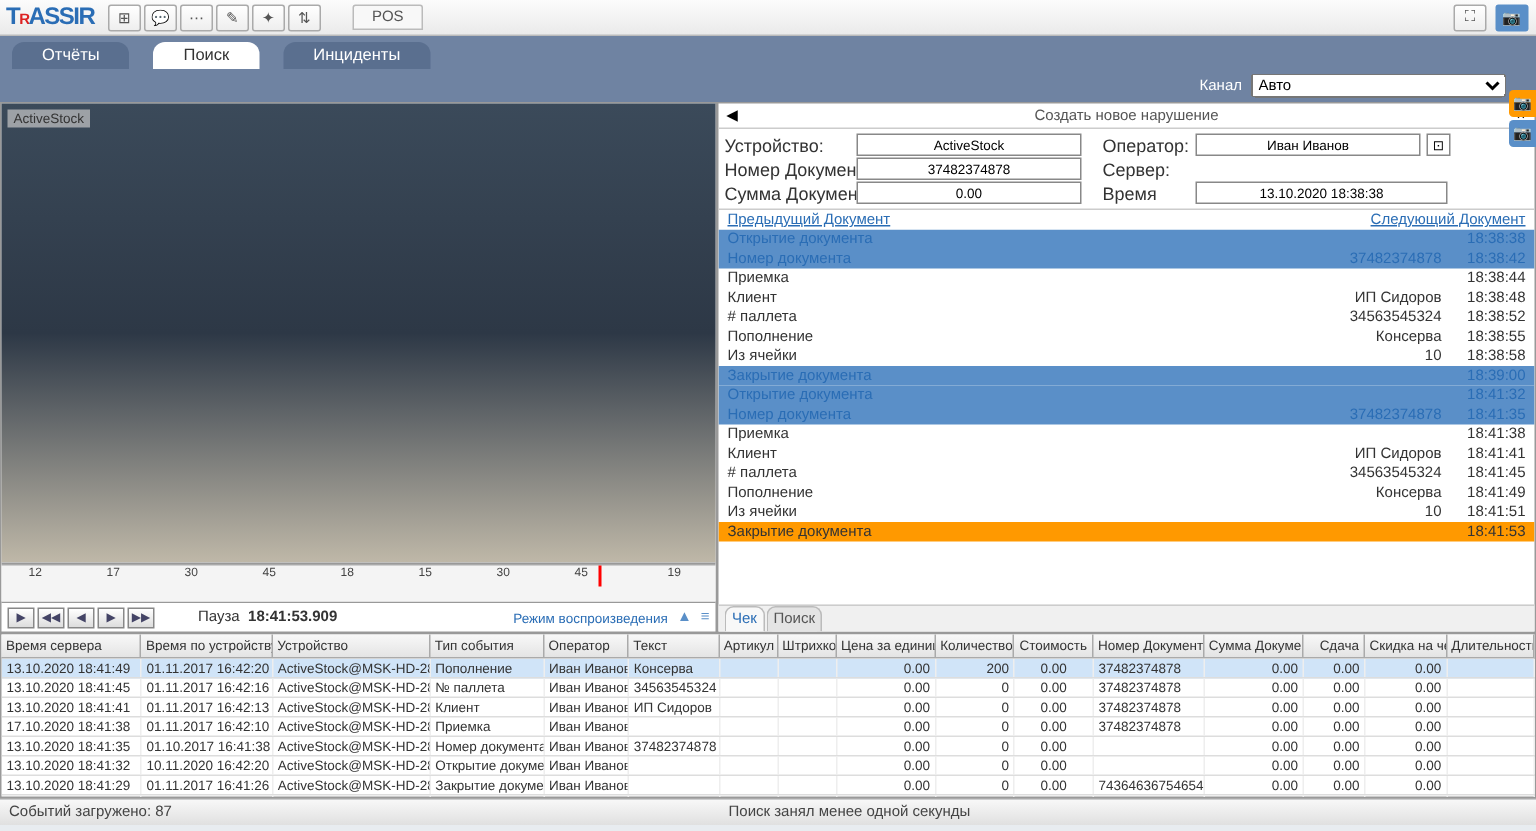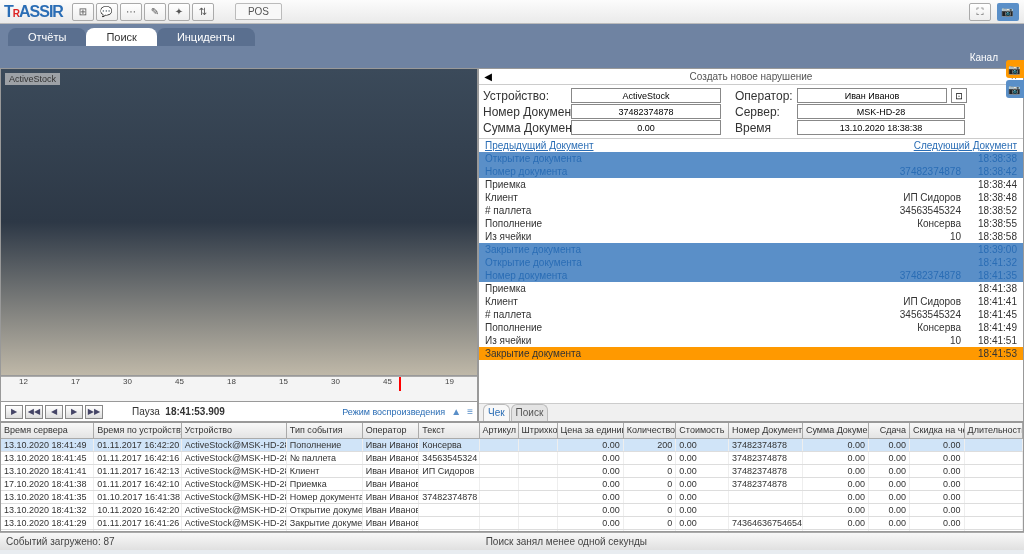--- a/index.html
+++ b/index.html
@@ -8,21 +8,21 @@
 .logo{font-family:Arial;font-weight:bold;font-size:16px;color:#2a6db5;letter-spacing:-1px;margin-right:8px;}
 .logo .r{color:#d22}
 .tb-btn{width:22px;height:18px;border:1px solid #aaa;background:linear-gradient(#fff,#eee);border-radius:2px;margin:0 1px;display:flex;align-items:center;justify-content:center;color:#555;cursor:pointer}
 .tb-pos{margin-left:20px;padding:2px 12px;border:1px solid #bbb;background:#f8f8f8;border-radius:2px 2px 0 0;font-size:10px;color:#555}
 .tb-right{margin-left:auto;display:flex;align-items:center;gap:4px}
 .side-btns{position:absolute;right:0;top:60px;display:flex;flex-direction:column;gap:2px}
 .side-btn{width:18px;height:18px;border-radius:3px 0 0 3px;display:flex;align-items:center;justify-content:center}
 .orange{background:#f90}
 .blue{background:#5a8fc8}
 .tabs{height:22px;background:#6f83a2;display:flex;align-items:flex-end;padding:0 8px}
-.tab{padding:3px 20px;color:#fff;font-size:11px;border-radius:8px 8px 0 0;margin-right:0;cursor:pointer;background:#5a6f8f}
+.tab{padding:3px 20px;color:#fff;font-size:11px;border-radius:8px 8px 0 0;margin-right:16px;cursor:pointer;background:#5a6f8f}
 .tab.active{background:#fff;color:#333}
 .channel-bar{height:22px;background:#6f83a2;display:flex;align-items:center;justify-content:flex-end;padding:0 20px;color:#fff;font-size:10px}
 .channel-bar select{width:170px;font-size:10px;height:16px}
 .main{display:flex;height:354px}
 .left{width:478px;background:#fff;border:1px solid #999;display:flex;flex-direction:column}
 .video{flex:1;background:linear-gradient(180deg,#3b4a5a 0%,#2d3846 50%,#bfb8a8 100%);position:relative}
 .video-label{position:absolute;top:4px;left:4px;background:rgba(200,200,200,.7);color:#333;padding:1px 4px;font-size:9px}
 .timeline{height:26px;background:#f4f4f4;border-top:1px solid #999;display:flex;flex-direction:column;position:relative}
 .tl-ruler{height:14px;position:relative;border-top:1px solid #aaa}
 .tl-tick{position:absolute;font-size:8px;color:#444;top:0}
@@ -51,21 +51,21 @@
 .subtabs{height:18px;display:flex;padding:0 4px;border-top:1px solid #ccc;background:#f0f0f0}
 .subtab{padding:2px 4px;border:1px solid #bbb;border-bottom:0;border-radius:6px 6px 0 0;background:#f8f8f8;color:#2a6db5;font-size:10px;margin-right:1px;cursor:pointer}
 .subtab.other{background:#e4e4e4;color:#555}
 .grid{height:110px;background:#fff;border:1px solid #999;display:flex;flex-direction:column}
 .grid-hd{display:flex;background:linear-gradient(#f8f8f8,#e4e4e4);border-bottom:1px solid #aaa;height:16px}
 .grid-hd div{border-right:1px solid #aaa;padding:2px 3px;font-size:9px;color:#333;overflow:hidden;white-space:nowrap}
 .grid-body{flex:1;overflow:auto}
 .grid-row{display:flex;height:13px;border-bottom:1px solid #ddd}
 .grid-row.sel{background:#d0e4f8}
 .grid-row div{border-right:1px solid #eee;padding:1px 3px;font-size:9px;color:#333;overflow:hidden;white-space:nowrap}
-.c1{width:96px}.c2{width:90px}.c3{width:108px}.c4{width:78px}.c5{width:58px}.c6{width:62px}.c7{width:40px}.c8{width:40px}.c9{width:68px;text-align:right}.c10{width:54px;text-align:right}.c11{width:54px;text-align:left}.c12{width:76px}.c13{width:68px;text-align:right}.c14{width:42px;text-align:right}.c15{width:56px;text-align:right}.c16{width:60px}
+.c1{width:96px}.c2{width:90px}.c3{width:108px}.c4{width:78px}.c5{width:58px}.c6{width:62px}.c7{width:40px}.c8{width:40px}.c9{width:68px;text-align:right}.c10{width:54px;text-align:right}.c11{width:54px;text-align:center}.c12{width:76px}.c13{width:68px;text-align:right}.c14{width:42px;text-align:right}.c15{width:56px;text-align:right}.c16{width:60px}
 .status{height:18px;background:linear-gradient(#f8f8f8,#e0e0e0);border-top:1px solid #aaa;display:flex;align-items:center;padding:0 6px;font-size:10px;color:#444}
 .status .center{flex:1;text-align:center}
 </style>
 </head>
 <body>
 
 <div class="topbar">
   <span class="logo">T<span class="r">R</span>ASSIR</span>
   <div class="tb-btn">⊞</div>
   <div class="tb-btn">💬</div>
@@ -81,20 +81,21 @@
 </div>
 
 <div class="tabs">
   <div class="tab">Отчёты</div>
   <div class="tab active">Поиск</div>
   <div class="tab">Инциденты</div>
 </div>
 
 <div class="channel-bar">
   <span style="margin-right:6px">Канал</span>
+  <select><option>Авто</option></select>
 </div>
 
 <div class="main">
   <div class="left">
     <div class="video">
       <div class="video-label">ActiveStock</div>
     </div>
     <div class="timeline">
       <div class="tl-ruler" id="tlruler">
         <div class="tl-marker" style="left:398px"></div>
@@ -133,21 +134,20 @@
         <span class="doc-lbl" style="width:84px">Устройство:</span>
         <div class="doc-val" style="width:150px">ActiveStock</div>
         <span class="doc-lbl" style="width:58px;margin-left:10px">Оператор:</span>
         <div class="doc-val" style="width:150px">Иван Иванов</div>
         <div class="doc-val" style="width:16px">⊡</div>
       </div>
       <div class="doc-row">
         <span class="doc-lbl" style="width:84px">Номер Документа:</span>
         <div class="doc-val" style="width:150px">37482374878</div>
         <span class="doc-lbl" style="width:58px;margin-left:10px">Сервер:</span>
-        <div class="doc-val" style="width:168px">MSK-HD-28</div>
       </div>
       <div class="doc-row">
         <span class="doc-lbl" style="width:84px">Сумма Документа:</span>
         <div class="doc-val" style="width:150px">0.00</div>
         <span class="doc-lbl" style="width:58px;margin-left:10px">Время</span>
         <div class="doc-val" style="width:168px">13.10.2020 18:38:38</div>
       </div>
     </div>
     <div class="doc-nav">
       <a>Предыдущий Документ</a>

